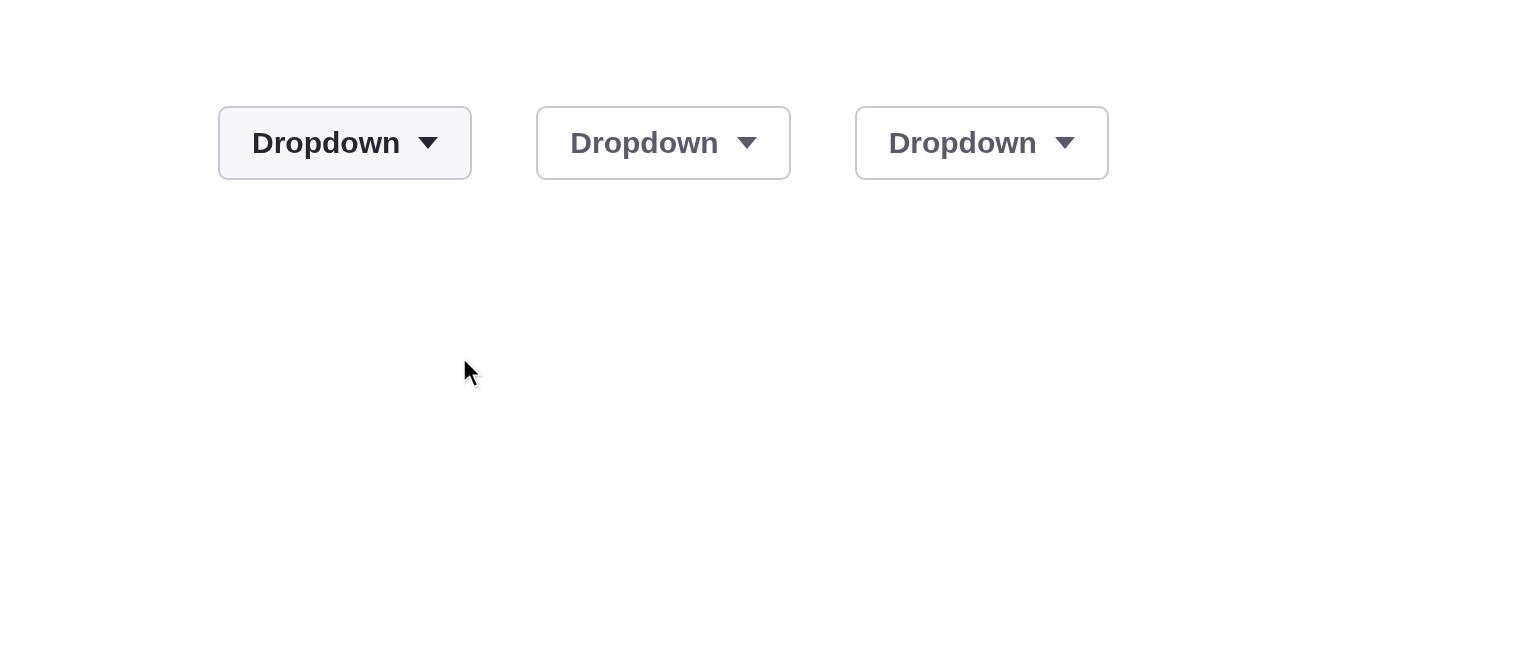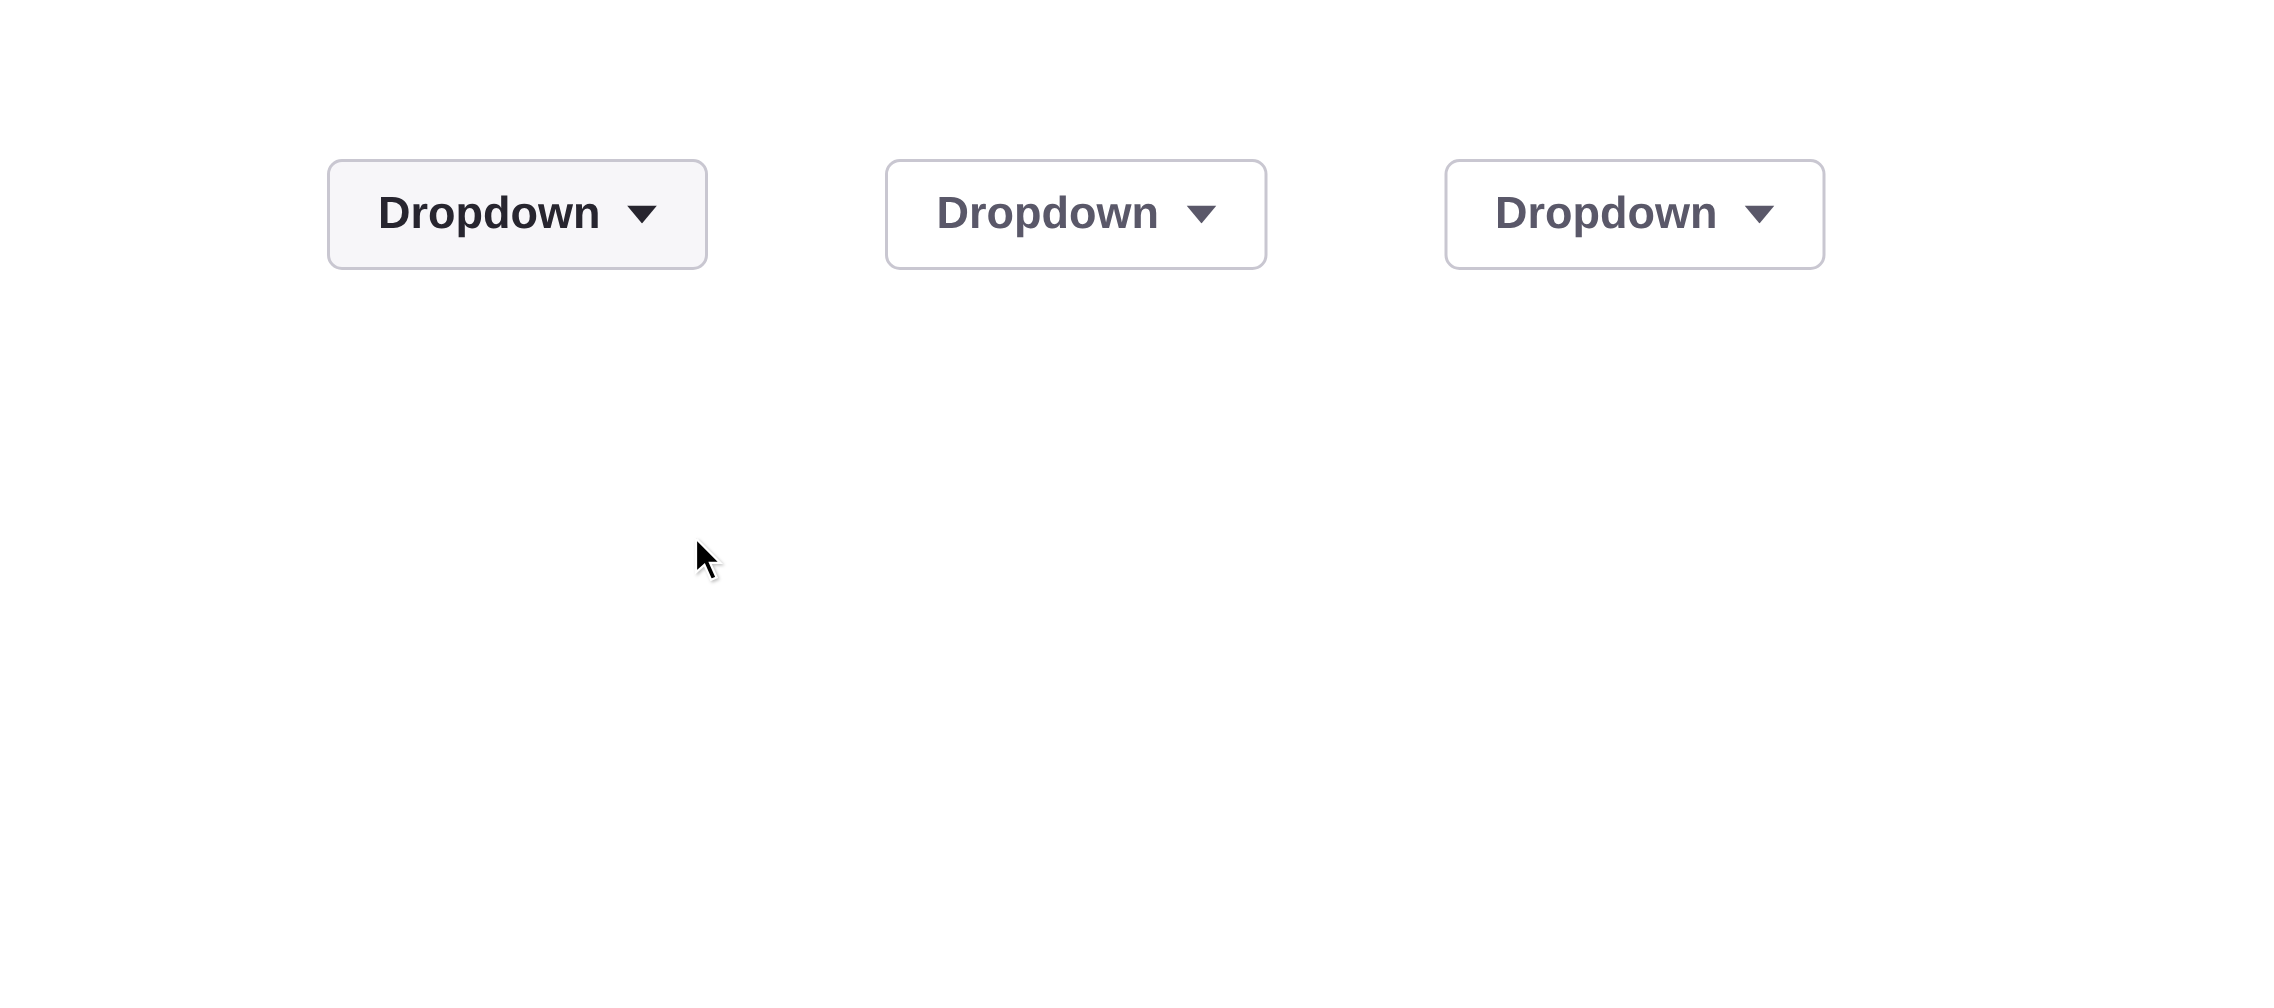--- a/index.html
+++ b/index.html
@@ -9,21 +9,21 @@
     }
     body {
       width: 1516px;
       height: 672px;
       background: #ffffff;
       font-family: -apple-system, BlinkMacSystemFont, "Segoe UI", Roboto, Helvetica, Arial, sans-serif;
       position: relative;
     }
     .dropdowns-row {
       display: flex;
-      gap: 118px;
+      gap: 64px;
       position: absolute;
       top: 106px;
       left: 218px;
     }
     .dropdown-btn {
       display: inline-flex;
       align-items: center;
       gap: 18px;
       padding: 20px 32px;
       border: 2px solid #c9c7d1;

